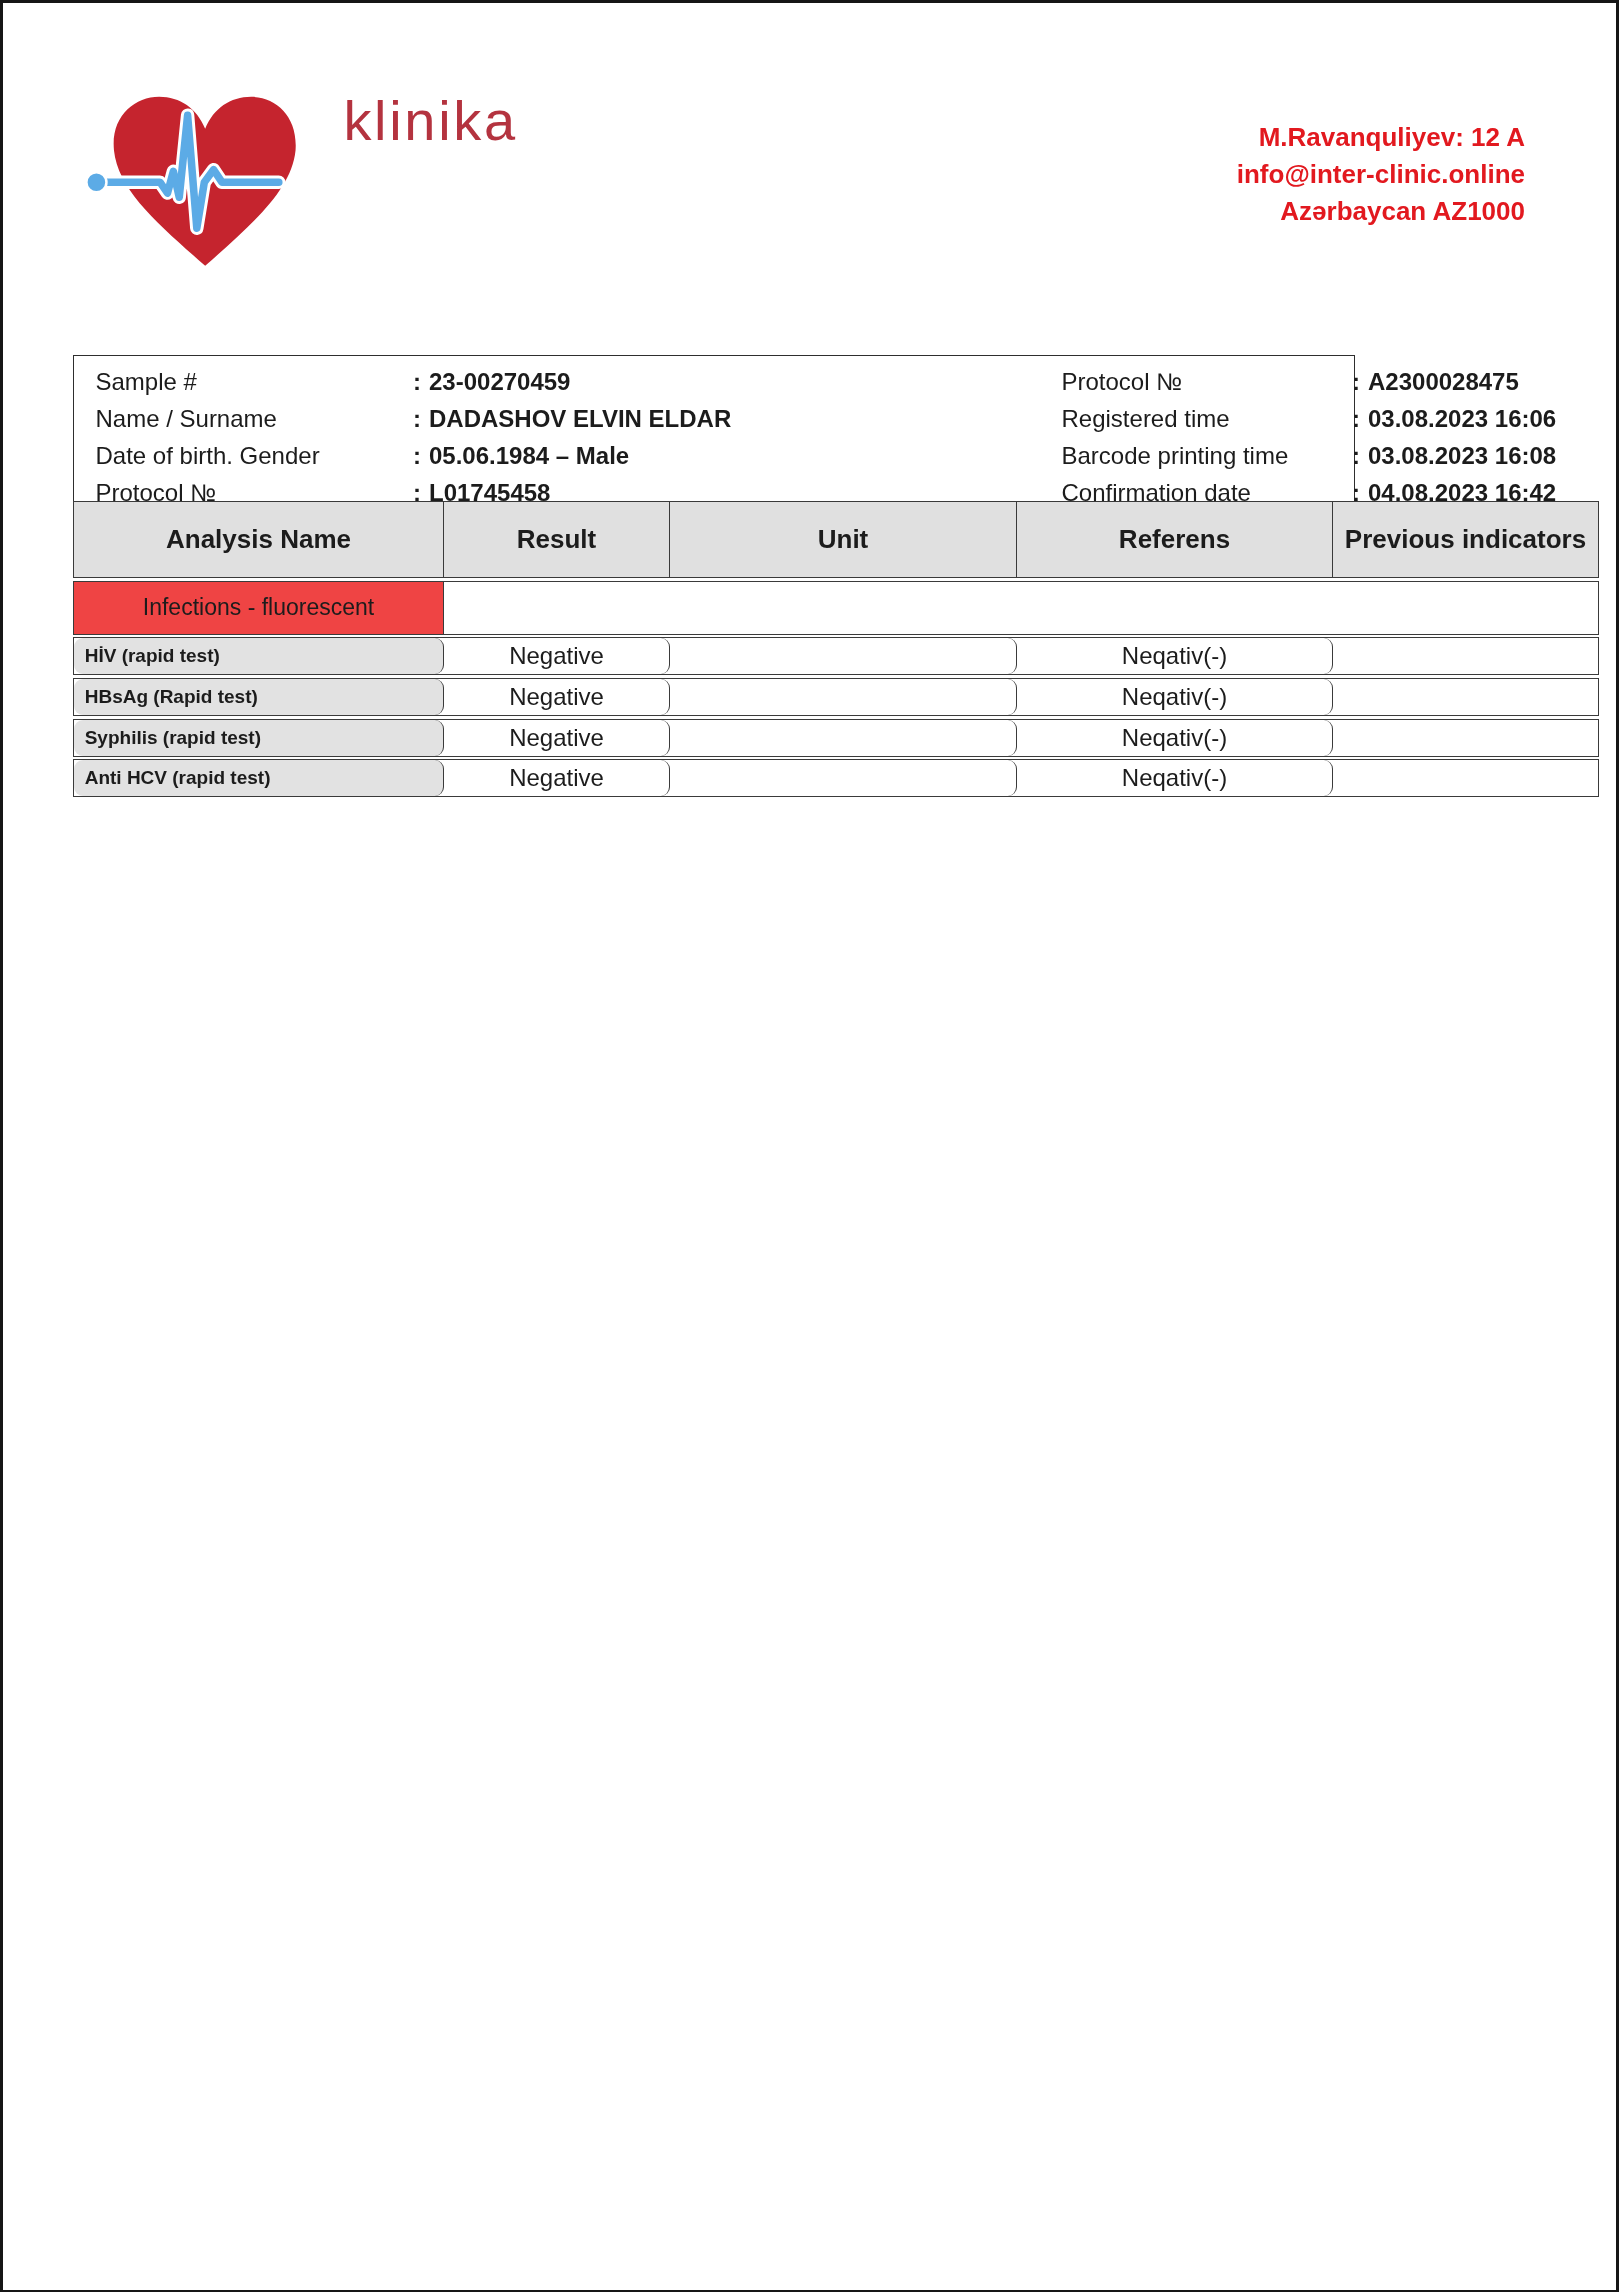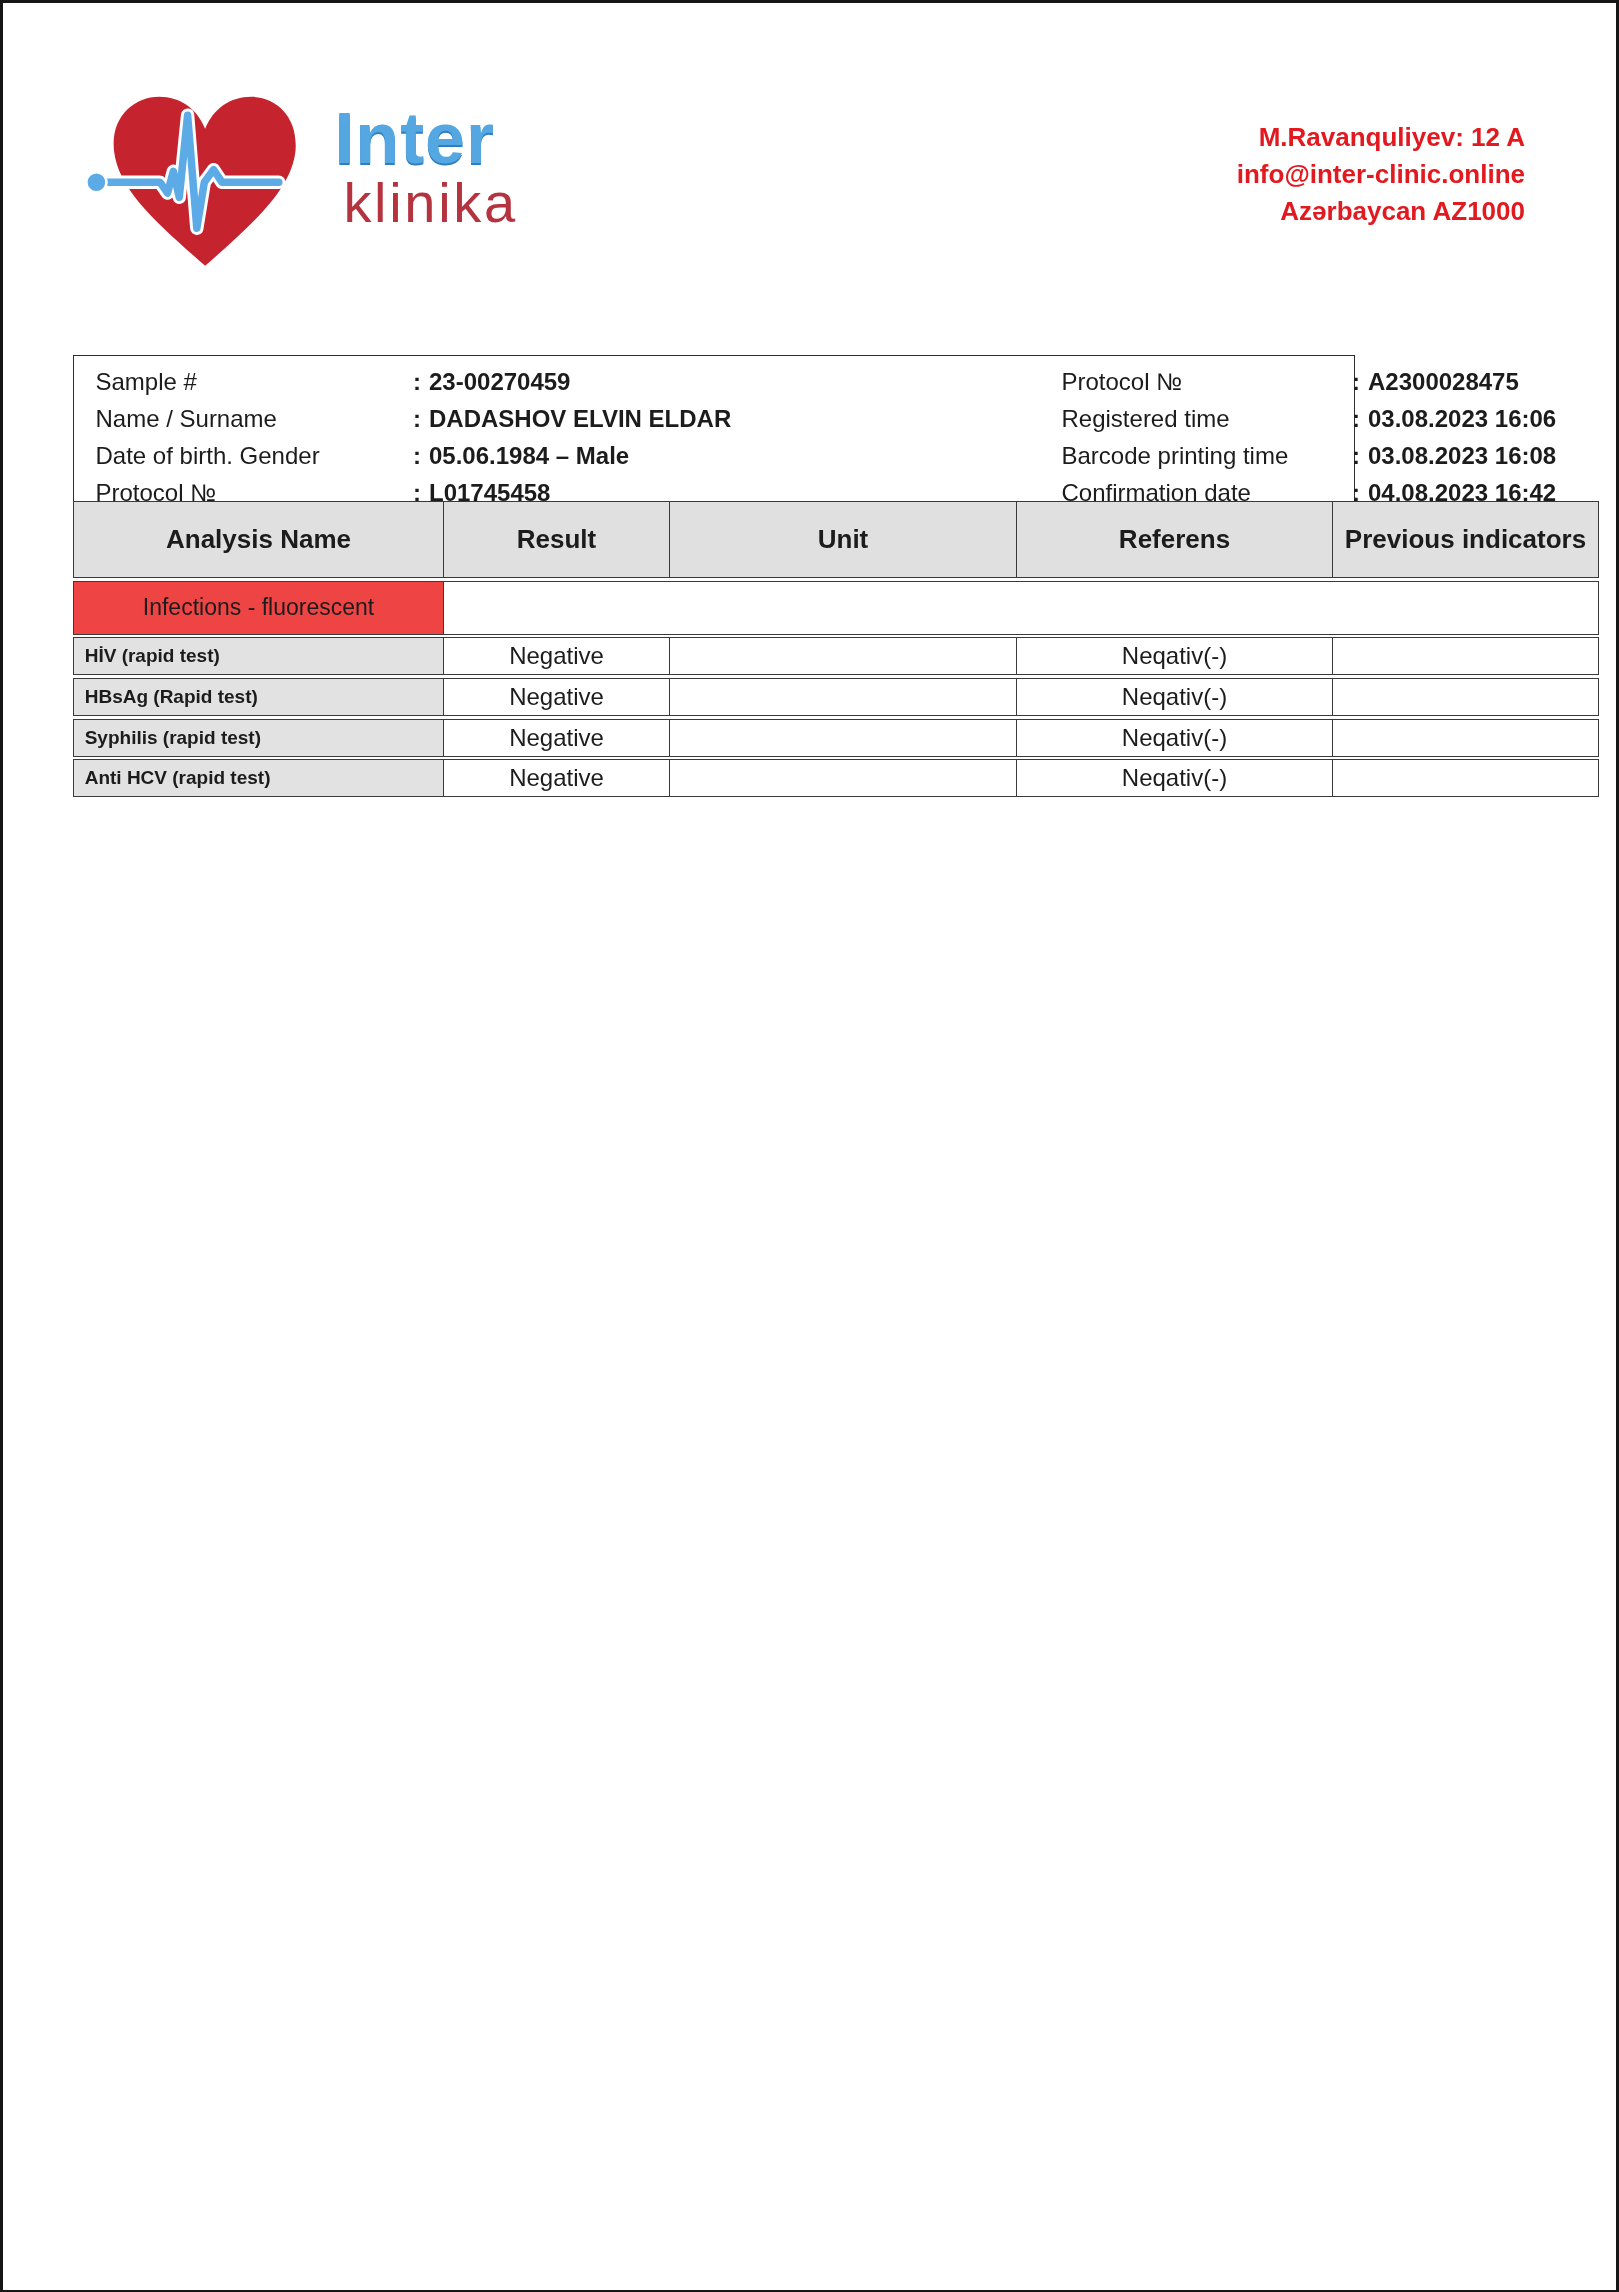--- a/index.html
+++ b/index.html
@@ -49,21 +49,21 @@
   .t-row + .t-row { margin-top:2.7px; }
   .cell { display:flex; align-items:center; justify-content:center; }
   .cell.bordered { border-right:1.8px solid #3a3a3a; }
   .head-row .cell { background:#e0e0e0; min-height:75px; font-weight:bold; font-size:26px; line-height:1.22; }
   .head-row .cell.last { border-right:none; }
   .section-row { min-height:54px; }
   .section-row .section-cell {
     background:#ef4444; font-weight:normal; font-size:23px;
     border-right:1.8px solid #3a3a3a;
   }
-  .data-row .cell { min-height:36px; font-size:24px; }
+  .data-row .cell { min-height:36px; font-size:24px;border-radius:9px; }
   .data-row .name-cell {
     background:#e2e2e2; justify-content:flex-start; text-align:left;
     padding-left:10.7px; font-weight:bold; font-size:19px;
   }
 </style>
 </head>
 <body>
 
 <div class="page">
 
@@ -74,21 +74,20 @@
         <g fill="none" stroke="#ffffff" stroke-width="16" stroke-linecap="round" stroke-linejoin="round">
           <path d="M22,148 L98,148 L107,161 L114,135 L121,166 L131,68 L142,203 L151,148 L162,133 L172,148 L240,148"></path>
         </g>
         <g fill="none" stroke="#5cabe6" stroke-width="9" stroke-linecap="round" stroke-linejoin="round">
           <path d="M22,148 L98,148 L107,161 L114,135 L121,166 L131,68 L142,203 L151,148 L162,133 L172,148 L240,148"></path>
         </g>
         <circle cx="22" cy="148" r="12" fill="#5cabe6" stroke="#ffffff" stroke-width="3"></circle>
       </svg>
     </span>
     <div class="logo-text">
-      <div class="brand-primary">Inter</div>
       <div class="brand-secondary">klinika</div>
     </div>
   </div>
 
   <div class="contact">
     <div>M.Ravanquliyev: 12 A</div>
     <div>info@inter-clinic.online</div>
     <div>Azərbaycan AZ1000</div>
   </div>
 

